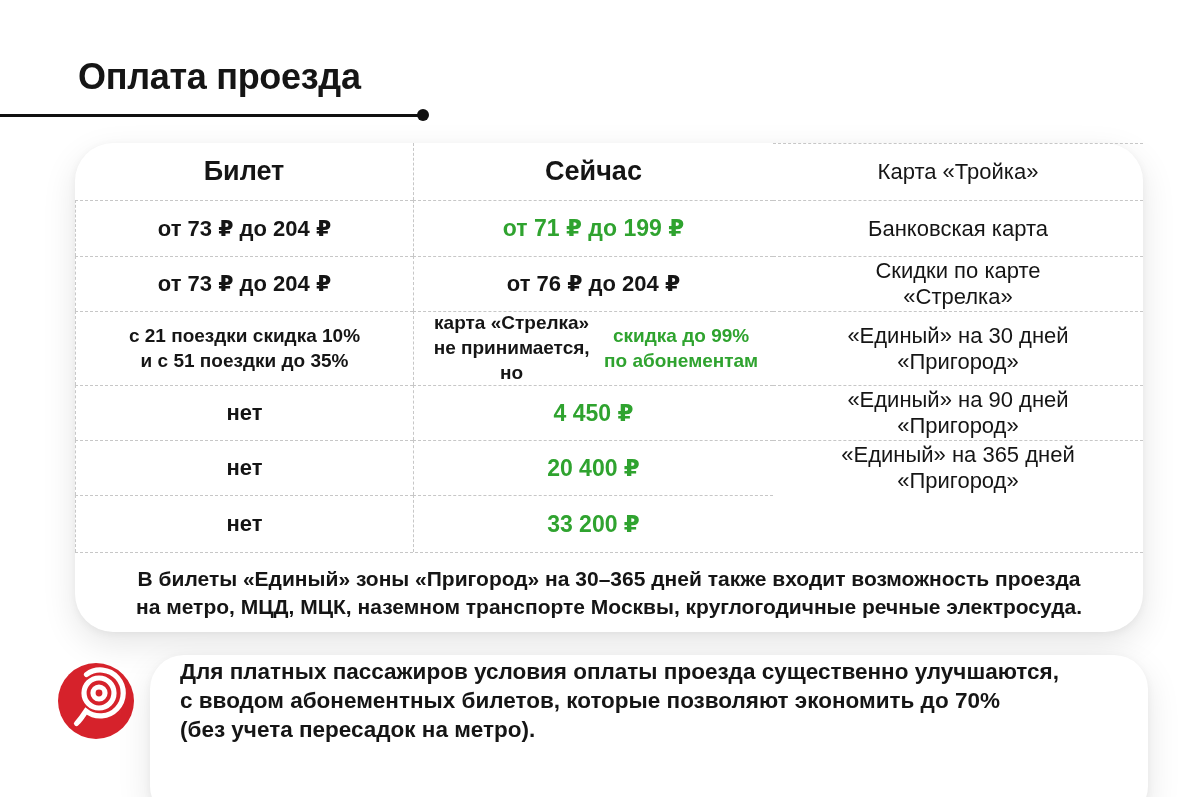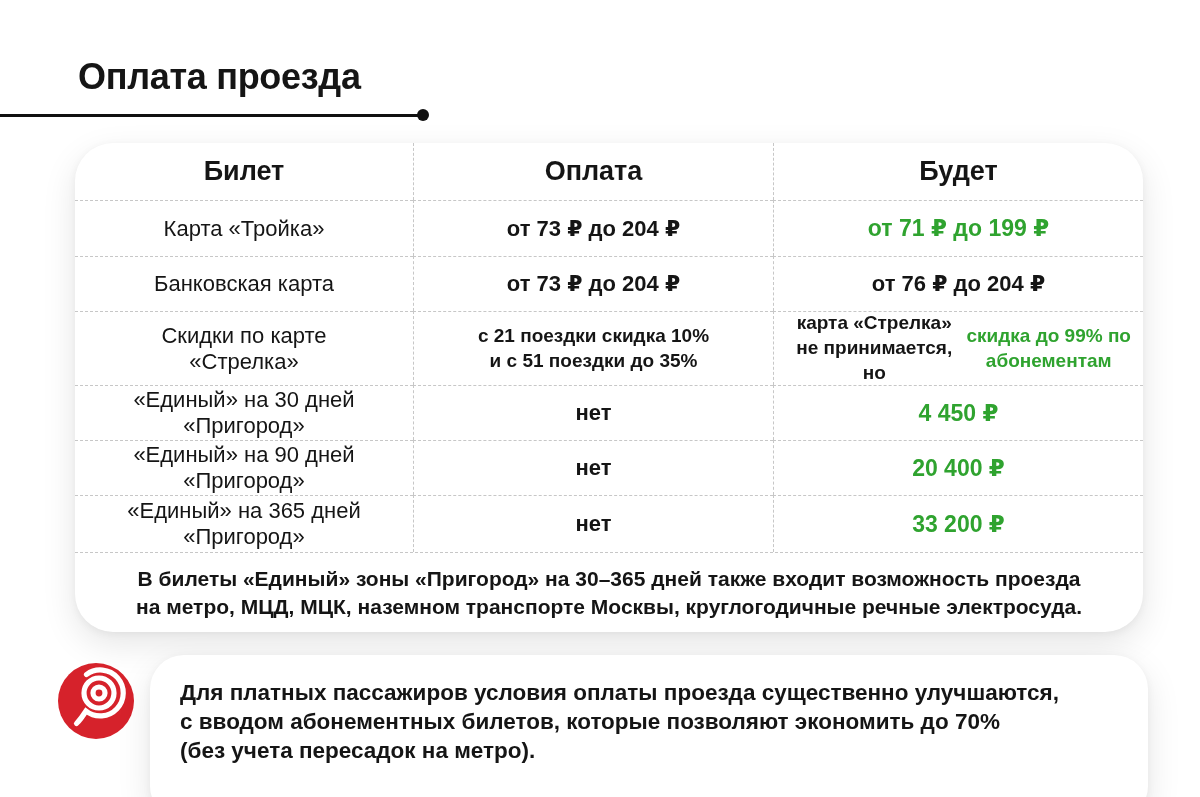--- a/index.html
+++ b/index.html
@@ -45,41 +45,40 @@
     padding:8px 30px;
   }
 
   
   .callout-card {
     position:absolute; left:150px; top:655px; width:998px; height:165px;
     background:#fff; border-radius:34px;
     box-shadow:0 12px 34px rgba(0,0,0,0.10), 0 2px 8px rgba(0,0,0,0.05);
   }
   .callout-text {
-    padding:24px 30px 0 30px; font-size:22.5px; font-weight:600;
+    padding:3px 30px 0 30px; font-size:22.5px; font-weight:600;
     line-height:1.28; white-space:pre-line;
   }
   .callout-text .pct { font-weight:800; }
   .logo { position:absolute; left:58px; top:663px; width:76px; height:76px; }
   .logo-bg { fill:var(--red); }
   .logo-stroke { fill:none; stroke:#fff; stroke-width:5.2; stroke-linecap:round; }
 </style>
 </head>
 <body>
 
 <div class="page-title">Оплата проезда</div>
 <div class="title-rule"></div>
 <div class="title-rule-dot"></div>
 
 <div class="table-card">
   <div class="grid">
 
     <div class="cell h">Билет</div>
-    <div class="cell h bl">Оплата</div>
-    <div class="cell h bl">Будет</div>
+    <div class="cell h bl">Сейчас</div>
 
     <div class="cell ticket bt">Карта «Тройка»</div>
     <div class="cell val bt bl">от 73 ₽ до 204 ₽</div>
     <div class="cell val-lg green bt bl">от 71 ₽ до 199 ₽</div>
 
     <div class="cell ticket bt">Банковская карта</div>
     <div class="cell val bt bl">от 73 ₽ до 204 ₽</div>
     <div class="cell val bt bl">от 76 ₽ до 204 ₽</div>
 
     <div class="cell ticket bt">Скидки по карте

